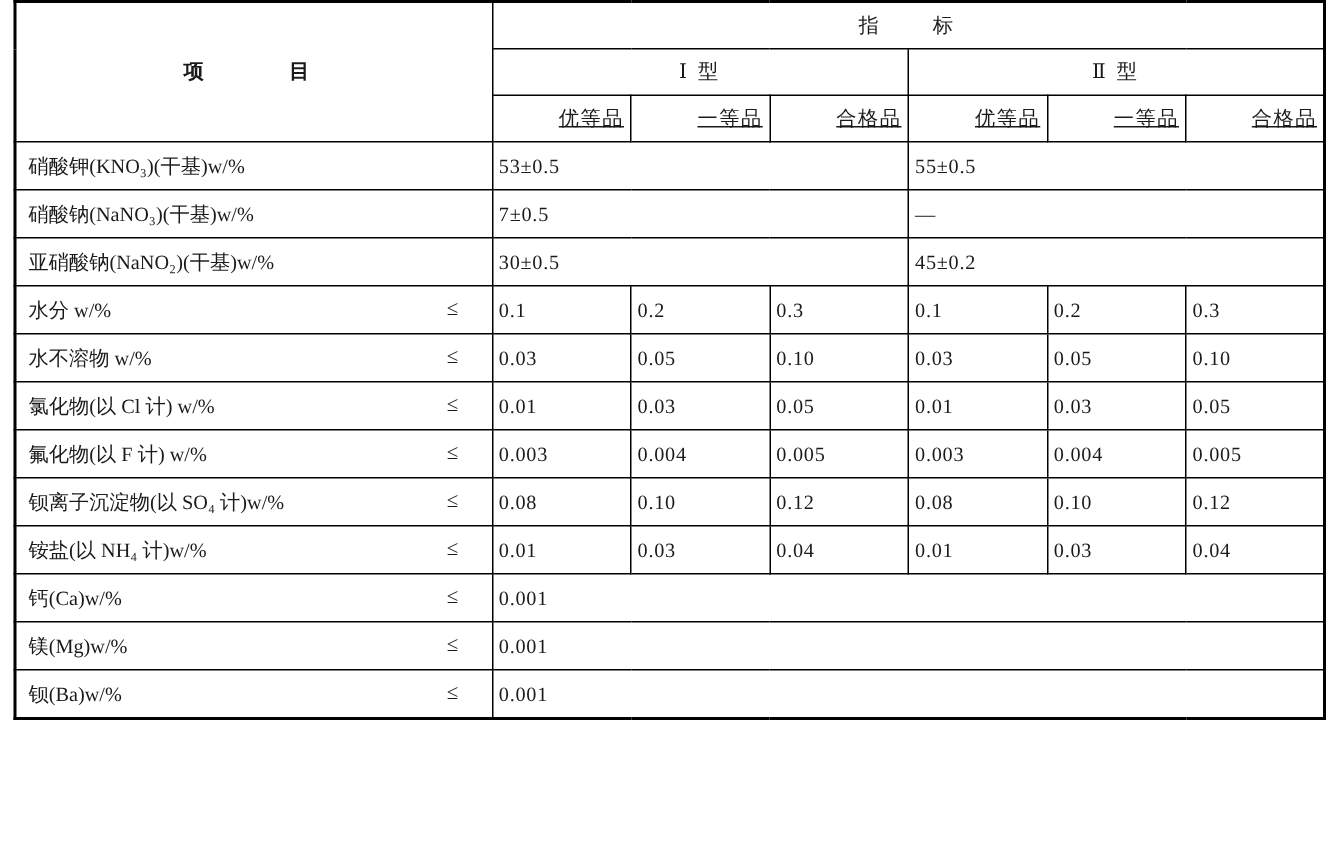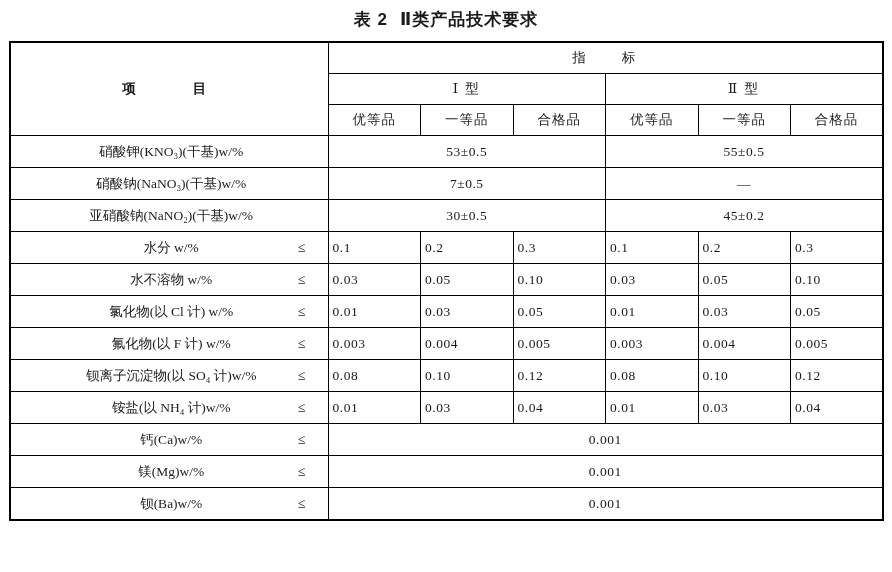--- a/index.html
+++ b/index.html
@@ -59,68 +59,65 @@
     margin-left: 24px;
   }
   .hdr-sub {
     text-align: center;
     font-size: 14px;
     height: 30px;
     letter-spacing: 2px;
     margin-left: 28px;
   }
   .hdr-grade {
-    text-align: center;
+    text-align: right;
     font-size: 13.5px;
     height: 30px;
     letter-spacing: 1px;
+    text-decoration: underline;
   }
   .item-head {
     text-align: center;
     font-size: 14.5px;
     letter-spacing: 10px;
     padding-left: 10px;
     font-weight: bold;
   }
   .itemcell {
     position: relative;
     height: 31px;
     white-space: nowrap;
-    text-align: center;
   }
   .itemcell .nm {
     display: inline-block;
     padding-left: 4px;
   }
   .itemcell .le {
     position: absolute;
     right: 22px;
     top: 50%;
     transform: translateY(-50%);
     font-size: 14px;
   }
   .val {
     text-align: left;
     height: 31px;
     font-size: 13px;
     letter-spacing: 0.5px;
   }
   .v-span {
-    text-align: center;
+    text-align: left;
     font-size: 13px;
   }
 </style>
 </head>
 <body>
 
 <div class="page">
 
-  <div class="caption">
-    <span class="cap-num">表 2</span><span>Ⅱ类产品技术要求</span>
-  </div>
 
   <table class="spec">
     <colgroup>
       <col class="c-item">
       <col class="c-d">
         <col class="c-d">
         <col class="c-d">
       <col class="c-d">
         <col class="c-d">
         <col class="c-d">

